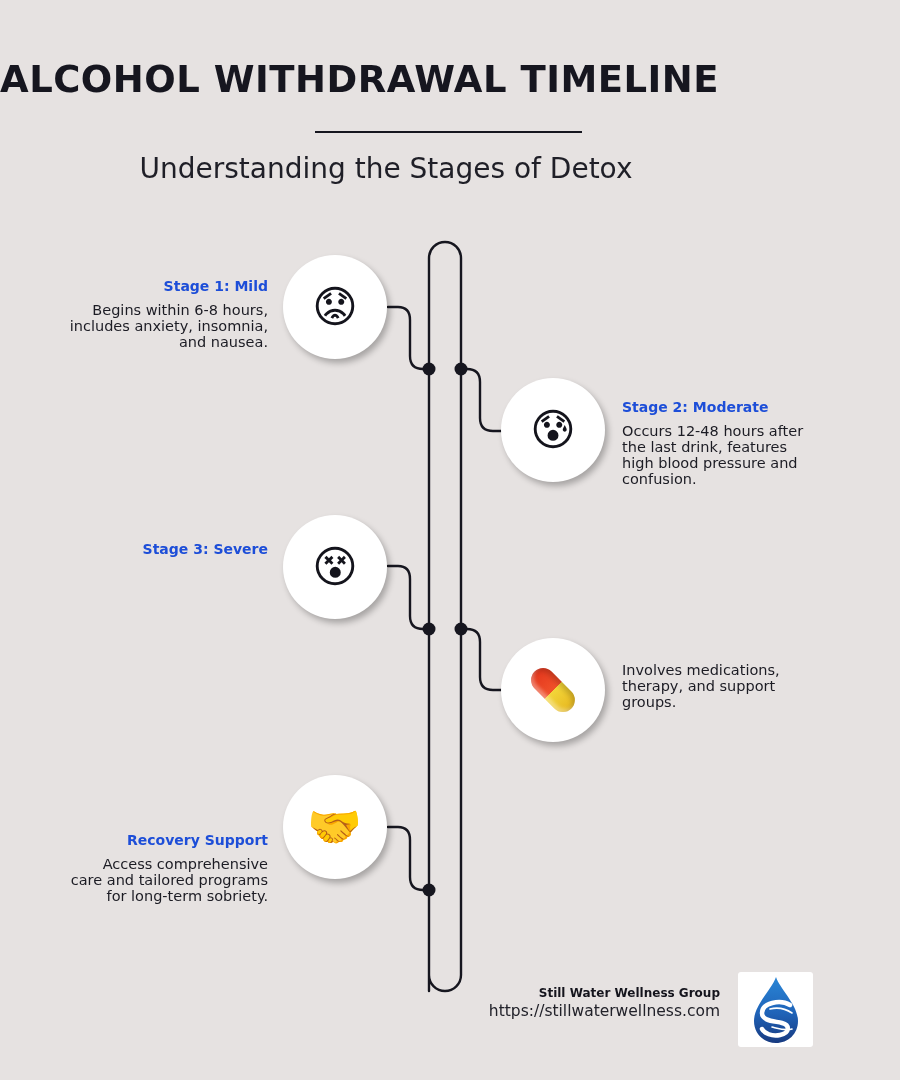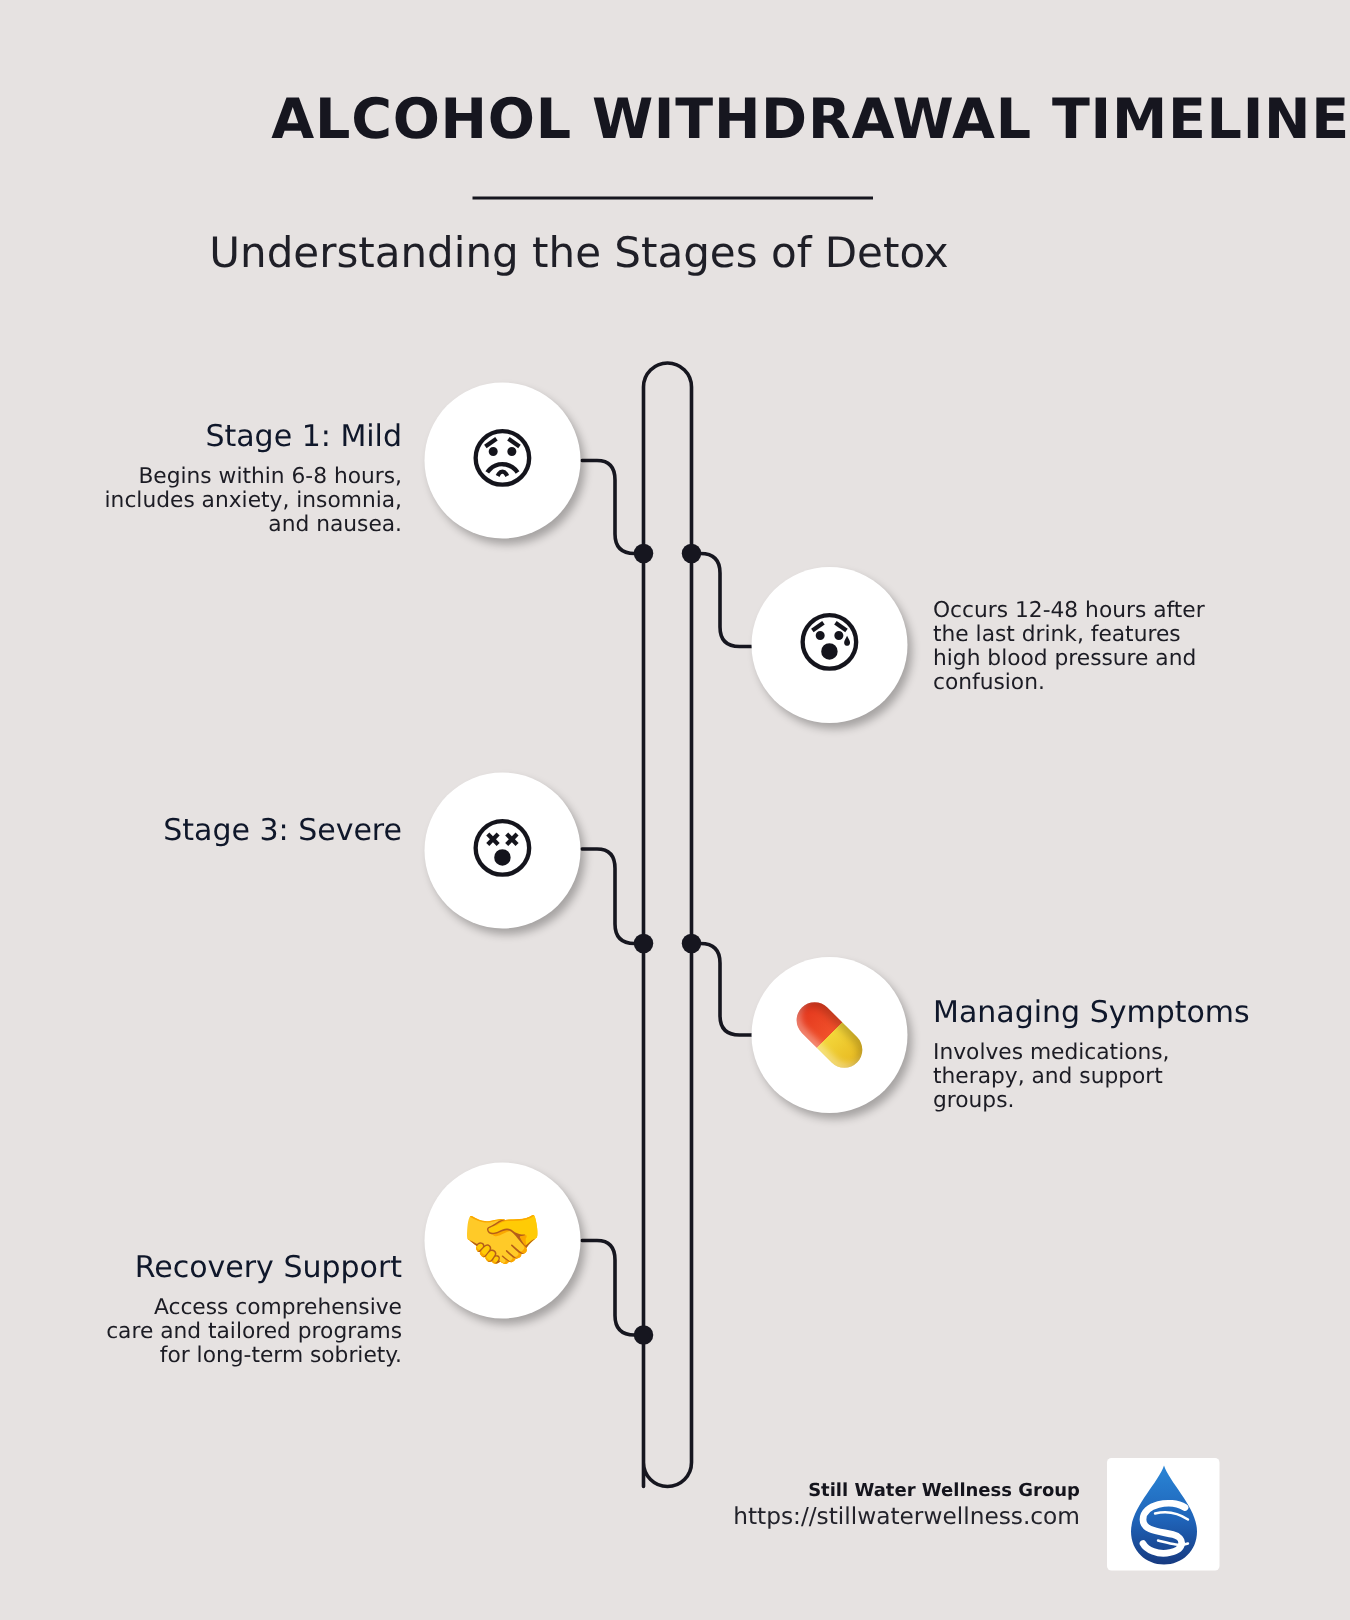--- a/index.html
+++ b/index.html
@@ -6,21 +6,21 @@
     body {
       width: 900px; height: 1080px;
       background: #e6e2e1;
       position: relative;
       overflow: hidden;
       font-family: "DejaVu Sans", sans-serif;
       color: #14141c;
     }
     .title {
       position: absolute; left: 0; top: 58px; width: 900px;
-      text-align: right;
+      text-align: left;
       font-family: "DejaVu Sans", sans-serif;
       font-weight: bold;
       font-size: 37px;
       letter-spacing: 0.5px;
       color: #16161f;
     }
     .divider {
       position: absolute; left: 315px; top: 131px; width: 267px; height: 2px;
       background: #16161f;
     }
@@ -46,23 +46,23 @@
       line-height: 1;
     }
     .stage-text {
       position: absolute;
       width: 240px;
     }
     .stage-text.left { text-align: right; }
     .stage-text.right { text-align: left; }
     .stage-title {
       font-family: "DejaVu Sans", sans-serif;
-      font-weight: normal;
-      font-size: 20px;
-      color: #0f172a;
+      font-weight: bold;
+      font-size: 14px;
+      color: #1d4ed8;
       margin-bottom: 8px;
       white-space: nowrap;
     }
     .stage-desc {
       font-family: "DejaVu Sans", sans-serif;
       font-size: 14.5px;
       line-height: 16px;
       color: #1c1c24;
     }
     .footer-text {
@@ -137,40 +137,40 @@
   </div>
 </div>
 <div class="circle" style="left:283px; top:255px;">
   <span>😟</span>
 </div>
 
 <div class="circle" style="left:501px; top:378px;">
   <span>😰</span>
 </div>
 <div class="stage-text right" style="left:622px; top:399px;">
+  <div class="stage-title">Stage 2: Moderate</div>
   <div class="stage-desc">
     <div>Occurs 12-48 hours after</div>
     <div>the last drink, features</div>
     <div>high blood pressure and</div>
     <div>confusion.</div>
   </div>
 </div>
 
 <div class="stage-text left" style="left:28px; top:541px;">
   <div class="stage-title">Stage 3: Severe</div>
 </div>
 <div class="circle" style="left:283px; top:515px;">
   <span>😵</span>
 </div>
 
 <div class="circle" style="left:501px; top:638px;">
   <div class="pill"></div>
 </div>
 <div class="stage-text right" style="left:622px; top:662px;">
-  <div class="stage-title">Managing Symptoms</div>
   <div class="stage-desc">
     <div>Involves medications,</div>
     <div>therapy, and support</div>
     <div>groups.</div>
   </div>
 </div>
 
 <div class="stage-text left" style="left:28px; top:802px;margin-top:30px;">
   <div class="stage-title">Recovery Support</div>
   <div class="stage-desc">

